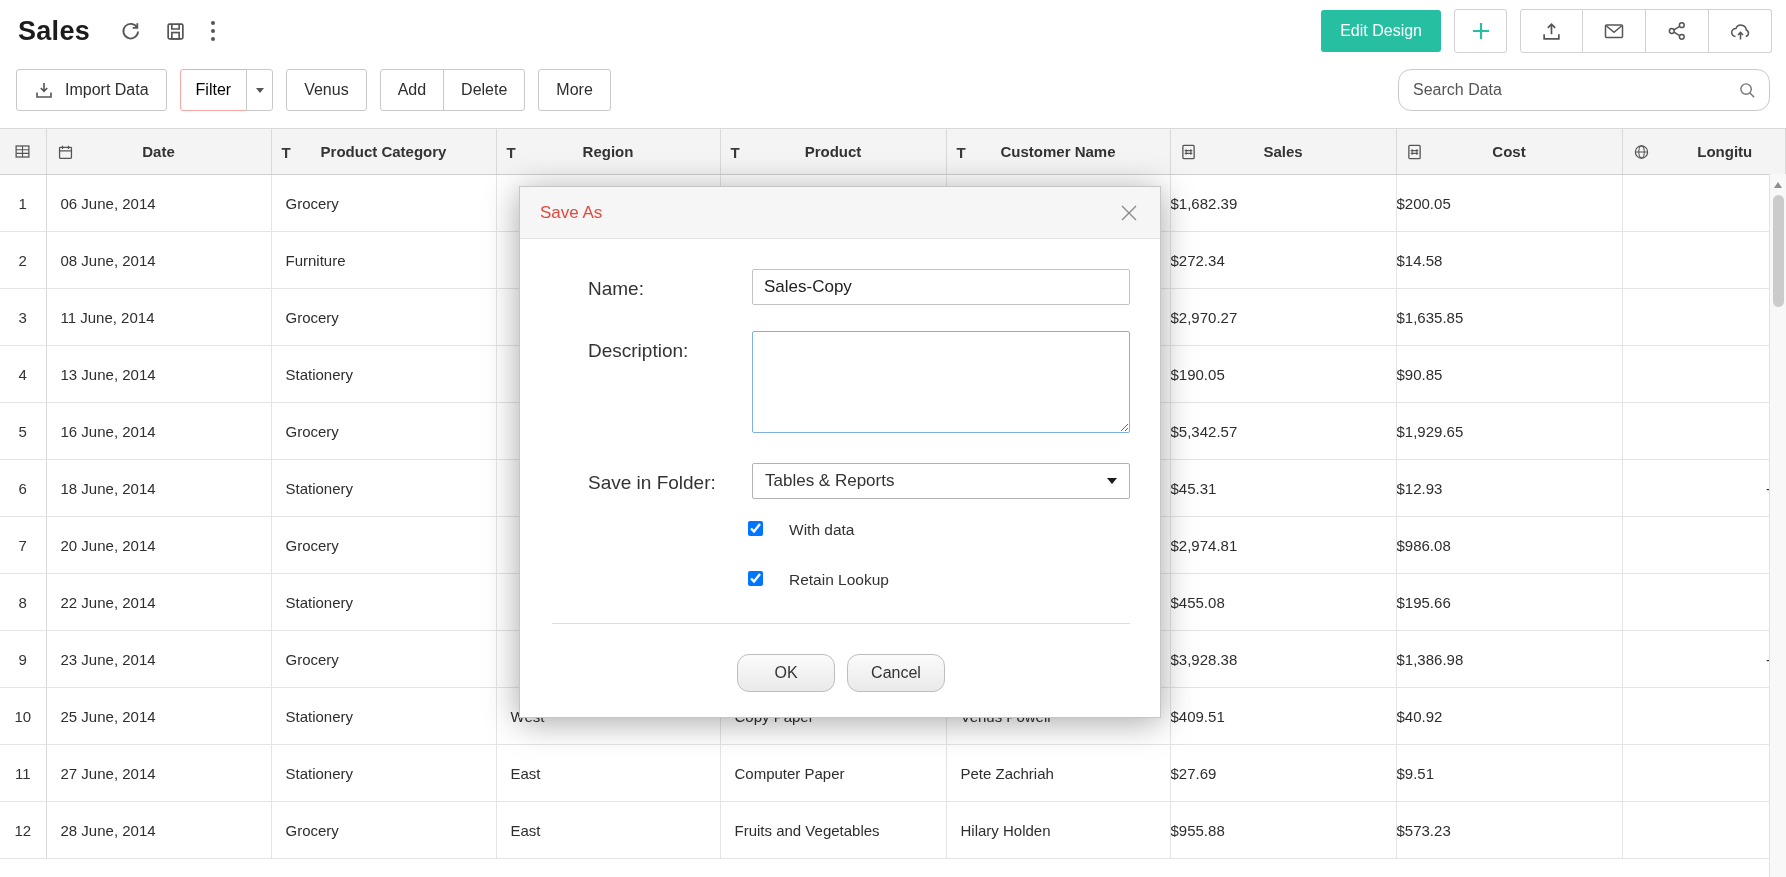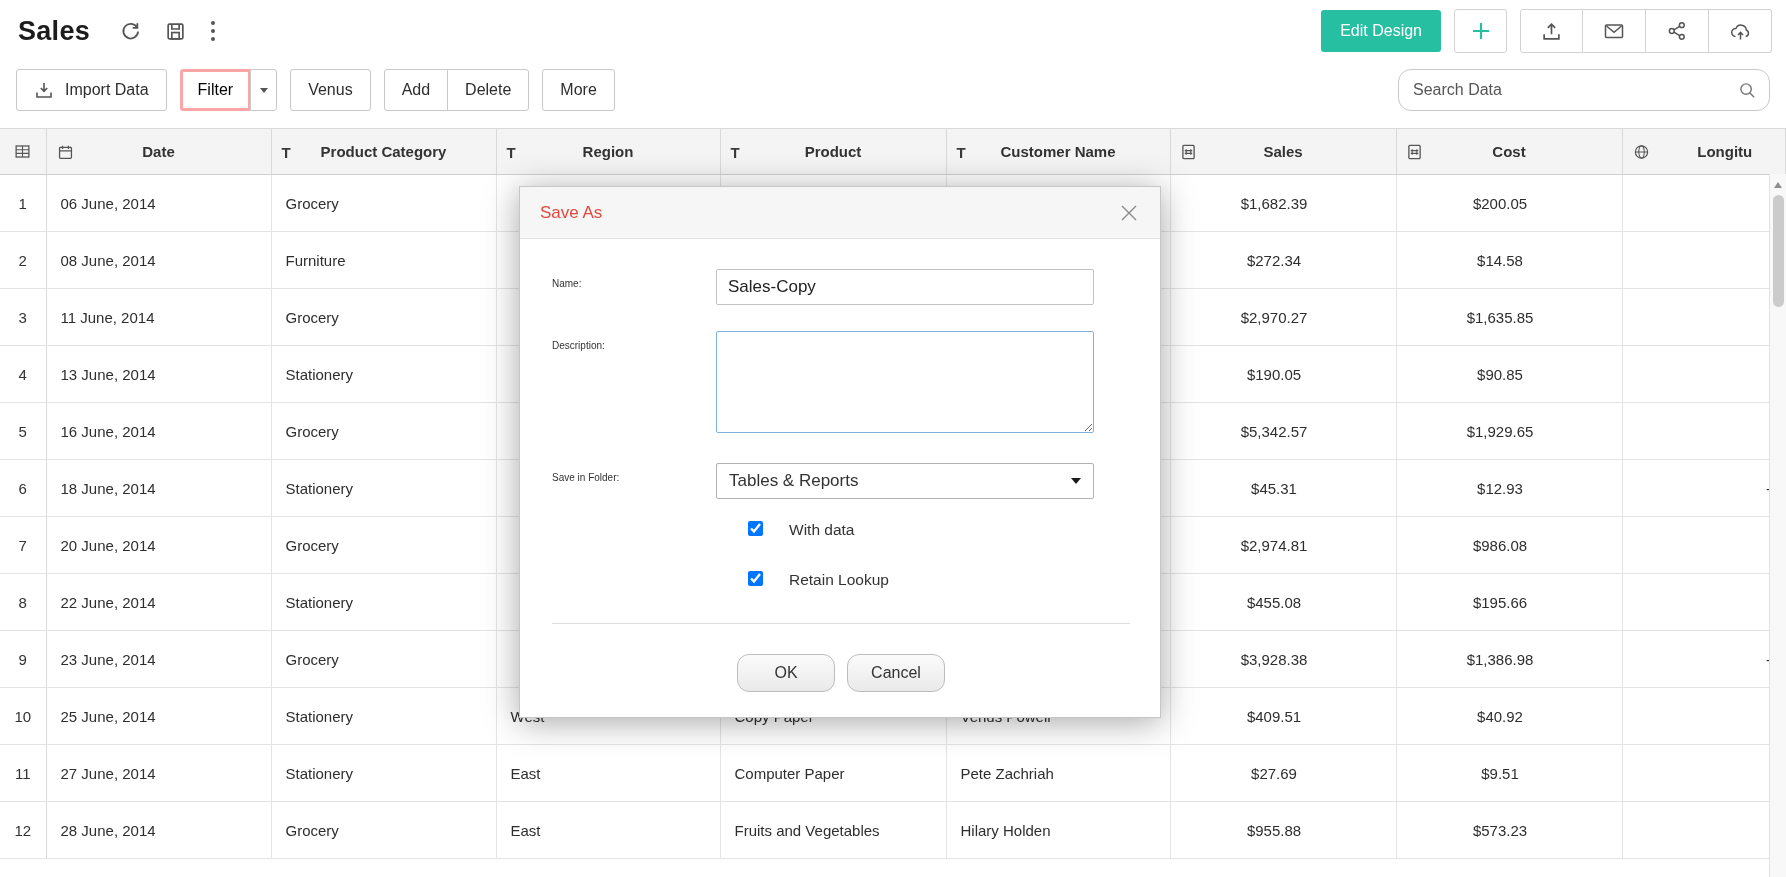--- a/index.html
+++ b/index.html
@@ -22,21 +22,21 @@
   .icon-group { display:flex; }
   .icon-group .sq { width:63px; height:44px; border:1px solid #d2d2d2; border-left:none; display:flex; align-items:center; justify-content:center; background:#fff; cursor:pointer; }
   .icon-group .sq:first-child { border-left:1px solid #d2d2d2; border-radius:3px 0 0 3px; }
   .icon-group .sq:last-child { border-radius:0 3px 3px 0; }
 
   
   .toolbar { display:flex; align-items:center; height:56px; padding:0 16px; }
   .tbtn { border:1px solid #c9c9c9; background:#fff; border-radius:3px; height:42px; display:flex; align-items:center; padding:0 17px; font-size:16px; color:#2e2e2e; margin-right:13px; font-family:inherit; cursor:pointer; white-space:nowrap; }
   .import-btn { gap:11px; }
   .filter-wrap { display:flex; margin-right:13px; }
-  .filter-main { border:3px solid #fca5a5; border-radius:3px 0 0 3px; height:42px; display:flex; align-items:center; padding:0 15px; font-size:16px; background:#fff; cursor:pointer; }
+  .filter-main { border:1px solid #fca5a5; border-radius:3px 0 0 3px; height:42px; display:flex; align-items:center; padding:0 15px; font-size:16px; background:#fff; cursor:pointer; }
   .filter-caret { border:1px solid #c9c9c9; border-left:1px solid #c9c9c9; margin-left:-1px; border-radius:0 3px 3px 0; width:27px; display:flex; align-items:center; justify-content:center; background:#fff; height:42px; cursor:pointer; }
   .caret-down { width:0; height:0; border-left:4.5px solid transparent; border-right:4.5px solid transparent; border-top:5.5px solid #555; }
   .btn-group { display:flex; margin-right:13px; }
   .btn-group .tbtn { margin-right:0; }
   .btn-group .tbtn:first-child { border-radius:3px 0 0 3px; }
   .btn-group .tbtn:last-child { margin-left:-1px; border-radius:0 3px 3px 0; }
   .search-box { margin-left:auto; width:372px; height:42px; border:1px solid #c9c9c9; border-radius:13px; display:flex; align-items:center; padding:0 12px; }
   .search-box input { border:none; outline:none; flex:1; font-size:16px; color:#444; font-family:inherit; background:transparent; }
   .search-box input::placeholder { color:#555; opacity:1; }
 
@@ -44,38 +44,38 @@
   .grid-wrap { margin-top:10px; position:relative; }
   table.grid { border-collapse:collapse; table-layout:fixed; width:1786px; border-top:1px solid #d9d9d9; }
   .grid th { background:#f4f4f4; height:46px; border-right:1px solid #d9d9d9; border-bottom:1px solid #cfcfcf; font-size:15px; font-weight:700; color:#333; position:relative; padding:0; cursor:pointer; }
   .grid th .hlabel { display:block; text-align:center; white-space:nowrap; overflow:hidden; }
   .grid th .hicon-l { position:absolute; left:10px; top:50%; transform:translateY(-50%); display:flex; align-items:center; }
   .grid th .t-glyph { font-size:15px; font-weight:700; color:#3a3a3a; }
   .grid th.geo-col .hlabel { text-align:center; padding-left:42px; }
   .grid th.corner .hicon-c { display:flex; justify-content:center; }
   .grid td { height:57px; border-right:1px solid #e4e4e4; border-bottom:1px solid #e4e4e4; font-size:15px; color:#2e2e2e; padding:0 0 0 14px; white-space:nowrap; overflow:hidden; cursor:pointer; }
   .grid td.c-num { text-align:center; padding:0; color:#333; border-right:1px solid #d9d9d9; }
-  .grid td.c-money { text-align:center; padding:0 18px 0 0; }
+  .grid td.c-money { text-align:left; padding:0 18px 0 0; }
   .grid td.c-long { text-align:right; padding:0 14px 0 0; }
 
   
   .vscroll { position:absolute; top:174px; right:0; width:17px; height:703px; background:#f8f8f8; border-left:1px solid #e2e2e2; z-index:5; cursor:pointer; }
   .vs-arrow { width:0; height:0; border-left:4px solid transparent; border-right:4px solid transparent; border-bottom:6px solid #8e8e8e; margin:8px auto 7px; }
   .vs-thumb { width:11px; height:112px; background:#cbcbcb; border-radius:6px; margin:0 auto; }
 
   
   .modal { position:absolute; left:519px; top:186px; width:642px; background:#fff; border:1px solid #c6c6c6; box-shadow:0 4px 32px rgba(0,0,0,.35); z-index:20; }
   .modal-header { height:52px; background:#f6f6f6; border-bottom:1px solid #e2e2e2; display:flex; align-items:center; justify-content:space-between; padding:0 20px; }
   .modal-title { color:#E2483D; font-size:17px; }
   .modal-close { background:none; border:none; padding:0; cursor:pointer; display:flex; }
   .modal-body { padding:30px 30px 0 32px; }
   .form-row { display:flex; margin-bottom:26px; }
   .form-row.folder { margin-bottom:22px; }
   .form-row.desc { margin-bottom:30px; }
-  .form-label { width:164px; font-size:10px; color:#333; padding-top:9px; flex-shrink:0; }
+  .form-label { width:164px; font-size:19px; color:#333; padding-top:9px; flex-shrink:0;margin-left:36px; }
   .txt-input { width:378px; height:36px; border:1px solid #c3c3c3; border-radius:2px; font-size:17px; padding:0 11px; color:#222; font-family:inherit; outline:none; }
   .fake-select { width:378px; height:36px; border:1px solid #b2b2b2; border-radius:2px; display:flex; align-items:center; justify-content:space-between; padding:0 12px; font-size:17px; background:#fff; cursor:pointer; }
   .sel-caret { width:0; height:0; border-left:5px solid transparent; border-right:5px solid transparent; border-top:6.5px solid #1a1a1a; }
   .desc-area { width:378px; height:102px; border:1px solid #7db2de; border-radius:2px; resize:both; font-family:inherit; font-size:15px; padding:6px 8px; outline:none; }
   .check-row { display:flex; align-items:flex-start; gap:26px; margin:0 0 32px 196px; font-size:15.5px; color:#333; }
   .check-row.last { margin-bottom:34px; }
   .check-row input { width:15px; height:15px; margin:0; cursor:pointer; }
   .modal-divider { border-top:1px solid #dedede; }
   .modal-footer { display:flex; justify-content:center; gap:12px; padding:30px 0 25px; }
   .mbtn { min-width:98px; height:38px; border:1px solid #bdbdbd; border-radius:12px; background:linear-gradient(#fbfbfb,#e9e9e9); font-size:16px; color:#333; font-family:inherit; cursor:pointer; }

